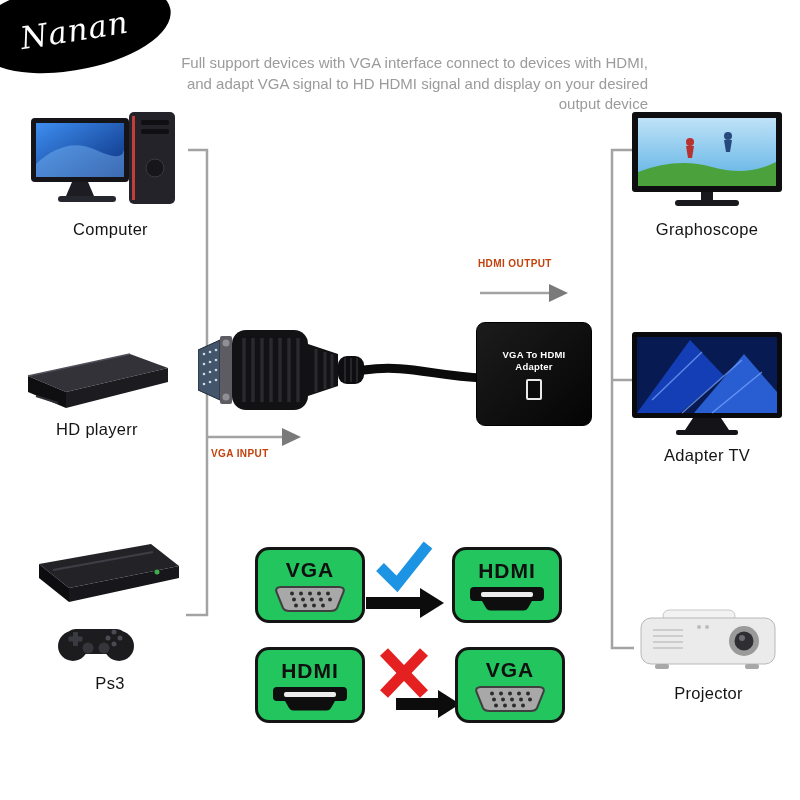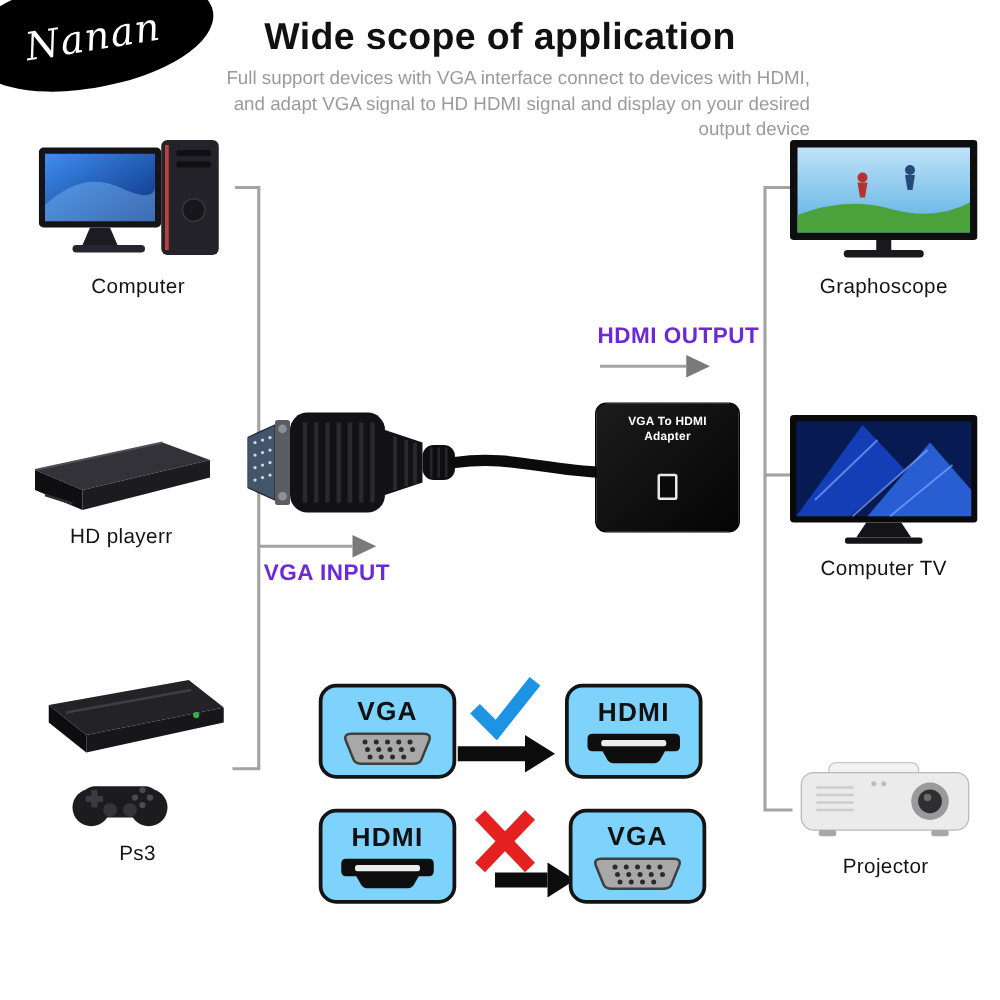--- a/index.html
+++ b/index.html
@@ -21,32 +21,32 @@
             font-size:15px;line-height:1.38;color:#9b9b9b;}
 
   
   .device{position:absolute;display:flex;flex-direction:column;align-items:center;}
   .device-label{font-size:16.5px;color:#141414;margin-top:8px;letter-spacing:.3px;}
 
   
   .lines{position:absolute;left:0;top:0;width:800px;height:800px;pointer-events:none;}
 
   
-  .flow-label{position:absolute;font-size:18px;font-weight:700;color:#6d28d9;letter-spacing:.4px;}
+  .flow-label{position:absolute;font-size:10px;font-weight:700;color:#c2410c;letter-spacing:.4px;}
 
   
   .adapter-box{position:absolute;left:476px;top:322px;width:114px;height:102px;border-radius:9px;
                background:linear-gradient(135deg,#1c1c1c,#040404);border:1px solid #000;}
   .adapter-text{padding:9px 10px 0;text-align:center;font-size:9.5px;font-weight:700;
-                color:#fff;line-height:1.3;letter-spacing:.2px;}
+                color:#fff;line-height:1.3;letter-spacing:.2px;margin-top:17px;}
   .adapter-port{position:absolute;left:50%;top:56px;transform:translateX(-50%);
                 width:12px;height:17px;border:2px solid #e9e9e9;border-radius:2px;background:#0a0a0a;}
 
   
-  .badge{position:absolute;width:110px;height:76px;background:#7dd3fc;border:3.5px solid #141414;
+  .badge{position:absolute;width:110px;height:76px;background:#22c55e;border:3.5px solid #141414;
          border-radius:14px;display:flex;flex-direction:column;align-items:center;
          justify-content:center;gap:3px;box-sizing:border-box;}
   .badge-label{font-size:21px;font-weight:800;color:#101010;letter-spacing:1px;}
   .mark{position:absolute;}
 </style>
 </head>
 <body>
 
 <div id="canvas">
 
@@ -59,21 +59,20 @@
       <line x1="480" y1="293" x2="549" y2="293"></line>
     </g>
     <polygon points="282,428 301,437 282,446" fill="#7a7a7a"></polygon>
     <polygon points="549,284 568,293 549,302" fill="#7a7a7a"></polygon>
   </svg>
 
   <div class="logo">
     <span class="logo-text">Nanan</span>
   </div>
 
-  <div class="title">Wide scope of application</div>
   <div class="subtitle">Full support devices with VGA interface connect to devices with HDMI, and adapt VGA signal to HD HDMI signal and display on your desired output device</div>
 
   <div class="device" style="left:28px;top:112px;width:165px;">
     <svg width="160" height="100" viewBox="0 0 160 100">
       <defs>
         <linearGradient id="g-scr" x1="0" y1="0" x2="1" y2="1">
           <stop offset="0" stop-color="#3e8ef0"></stop>
             <stop offset="1" stop-color="#0a2f7e"></stop>
         </linearGradient>
       </defs>
@@ -148,21 +147,21 @@
   <div class="device" style="left:632px;top:332px;width:150px;">
     <svg width="150" height="106" viewBox="0 0 150 106">
       <rect x="0" y="0" width="150" height="86" rx="3" fill="#0a0a0c"></rect>
       <rect x="5" y="5" width="140" height="76" fill="#081a52"></rect>
       <polygon points="5,81 58,8 92,44 48,81" fill="#1643c0" opacity="0.9"></polygon>
       <polygon points="62,81 112,22 145,60 145,81" fill="#2f6bea" opacity="0.85"></polygon>
       <path d="M20,68 L70,20 M50,81 L110,28 M80,81 L130,40" stroke="#7aa7ff" stroke-width="1.5" opacity="0.7" fill="none"></path>
       <polygon points="61,86 89,86 97,98 53,98" fill="#141418"></polygon>
       <rect x="44" y="98" width="62" height="5" rx="2" fill="#141418"></rect>
     </svg>
-    <span class="device-label">Computer TV</span>
+    <span class="device-label">Adapter TV</span>
   </div>
 
   <div class="device" style="left:636px;top:606px;width:145px;">
     <svg width="140" height="70" viewBox="0 0 140 70">
       <rect x="24" y="4" width="72" height="12" rx="6" fill="#f2f2f2" stroke="#c6c6c6"></rect>
       <rect x="2" y="12" width="134" height="46" rx="10" fill="#ebebeb" stroke="#b8b8b8"></rect>
       <circle cx="105" cy="35" r="15" fill="#9a9a9a"></circle>
       <circle cx="105" cy="35" r="9.5" fill="#2f2f33"></circle>
       <circle cx="103" cy="32" r="3" fill="#6a6a70"></circle>
       <line x1="14" y1="24" x2="44" y2="24" stroke="#cdcdcd" stroke-width="2"></line>

